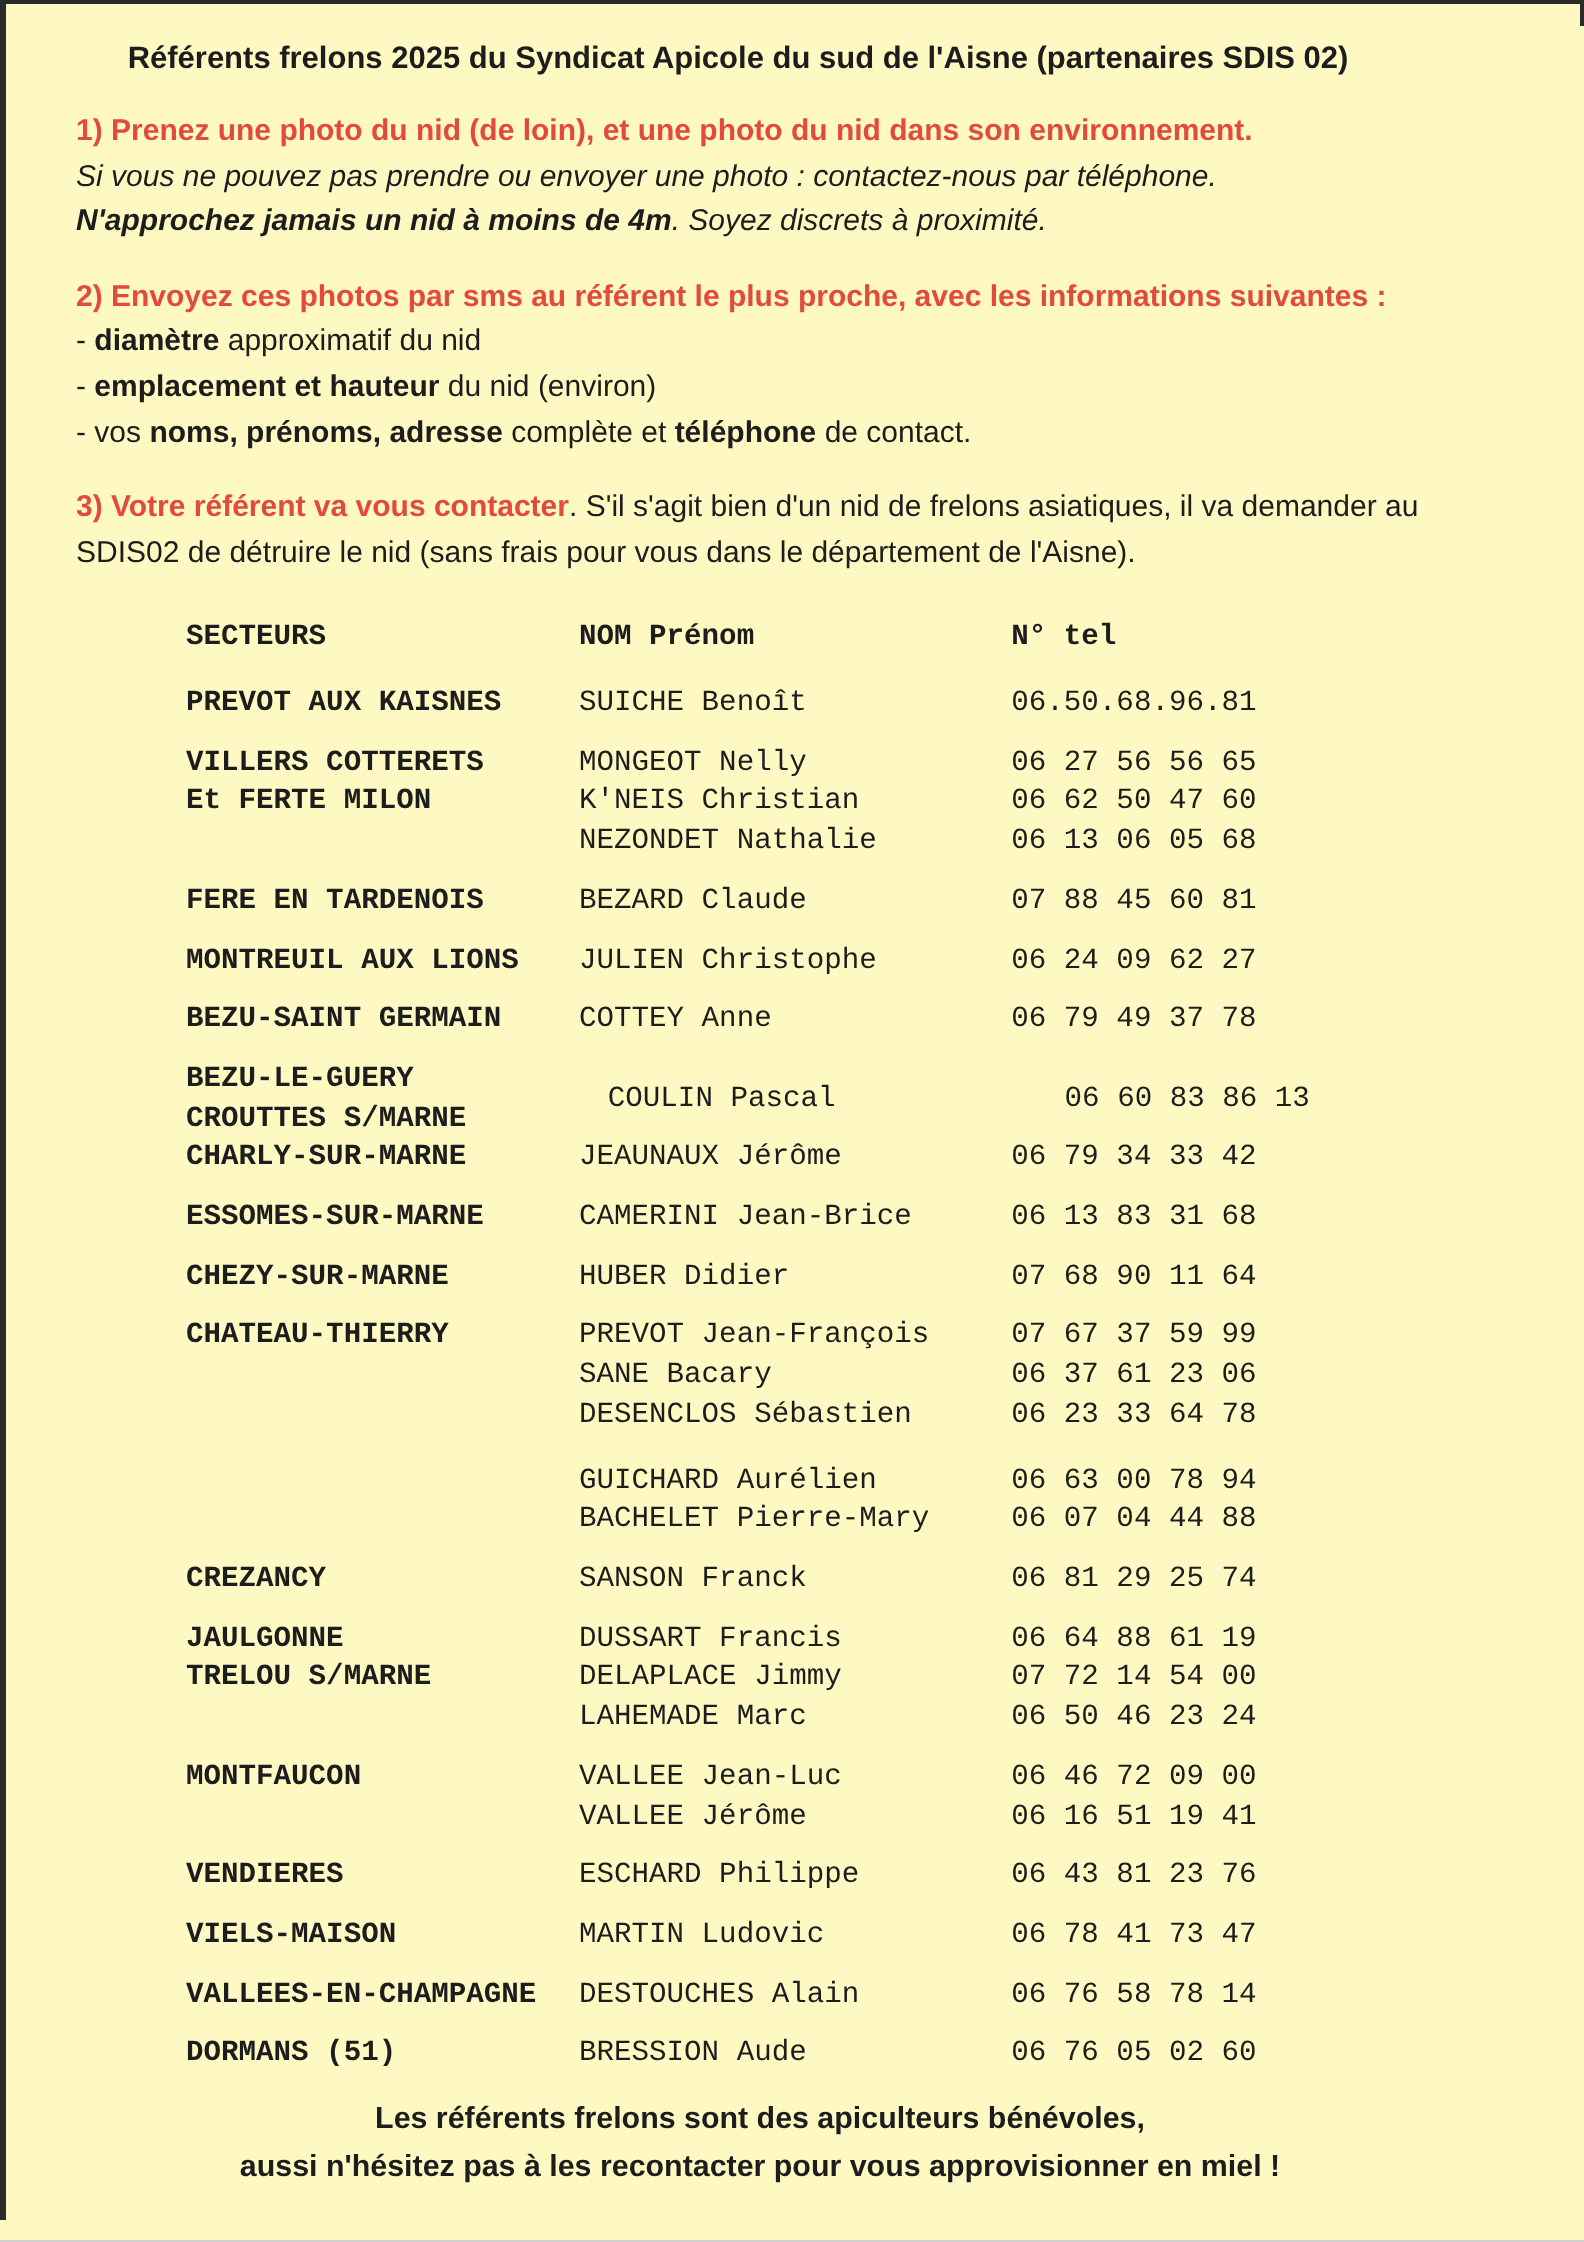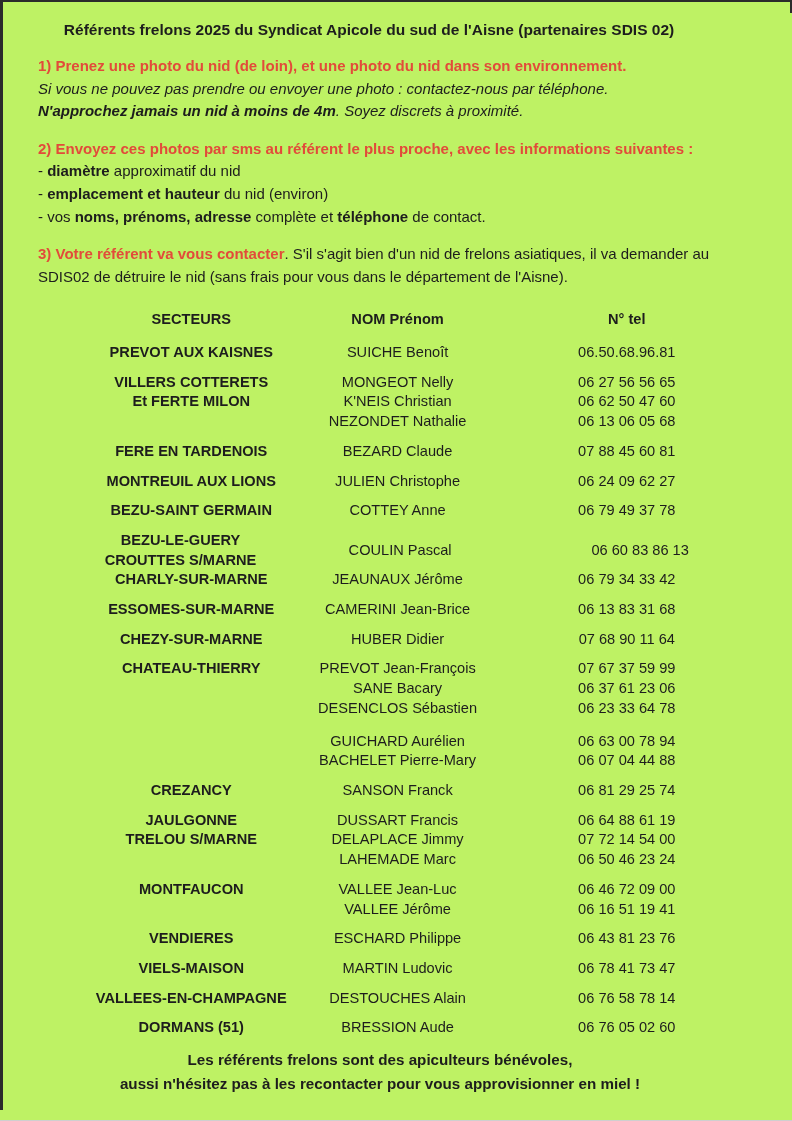--- a/index.html
+++ b/index.html
@@ -4,21 +4,21 @@
 <style>
   html, body { margin: 0; padding: 0; }
   body {
     width: 792px; height: 1121px;
     background: #ffffff;
     color: #1d1d1d;
     font-family: "Liberation Sans", sans-serif;
     position: relative;
     overflow: hidden;
   }
-  .page { position: absolute; inset: 0; background: #bef264; }
+  .page { position: absolute; inset: 0; background: #fef9c3; }
 
   
   .edge-top   { position: absolute; top: 0; left: 0; right: 0; height: 2px; background: #2b2b2b; }
   .edge-left  { position: absolute; top: 0; left: 0; width: 3px; height: 1110px; background: #2b2b2b; }
   .edge-right-tick { position: absolute; top: 0; right: 0; width: 2px; height: 13px; background: #2b2b2b; }
   .edge-bottom { position: absolute; bottom: 0; left: 0; right: 0; height: 1px; background: #cfcfcf; }
 
   .content { padding: 14px 40px 0 38px; }
 
   .doc-title {
@@ -32,21 +32,21 @@
   .step { margin-top: 15px; font-size: 15px; line-height: 22.6px; }
   .step-heading { color: var(--red, #e24b3a); font-weight: bold; }
 
   .b { font-weight: bold; }
   .i { font-style: italic; }
   .r { color: var(--red, #e24b3a); }
 
   
   .rtable { margin: 22px 0 0 55px; width: 655px; font-size: 14.6px; }
   .thead { display: flex; margin-bottom: 13px; }
-  .tcell { box-sizing: border-box; text-align: center; }
+  .tcell { box-sizing: border-box; text-align: left; font-family: Liberation Mono, monospace; }
   .c-sector { width: 30%; }
   .c-name   { width: 33%; }
   .c-tel    { width: 37%; }
   .tline { line-height: 19.7px; white-space: nowrap; }
   .sector { font-weight: bold; }
   .tgroup { margin-bottom: 10px; }
   .trow { display: flex; align-items: flex-start; }
   .trow.vcenter { align-items: center; gap: 36px; }
   .trow.gap-before { margin-top: 13px; }
   .hcell { font-weight: bold; line-height: 19.7px; }

